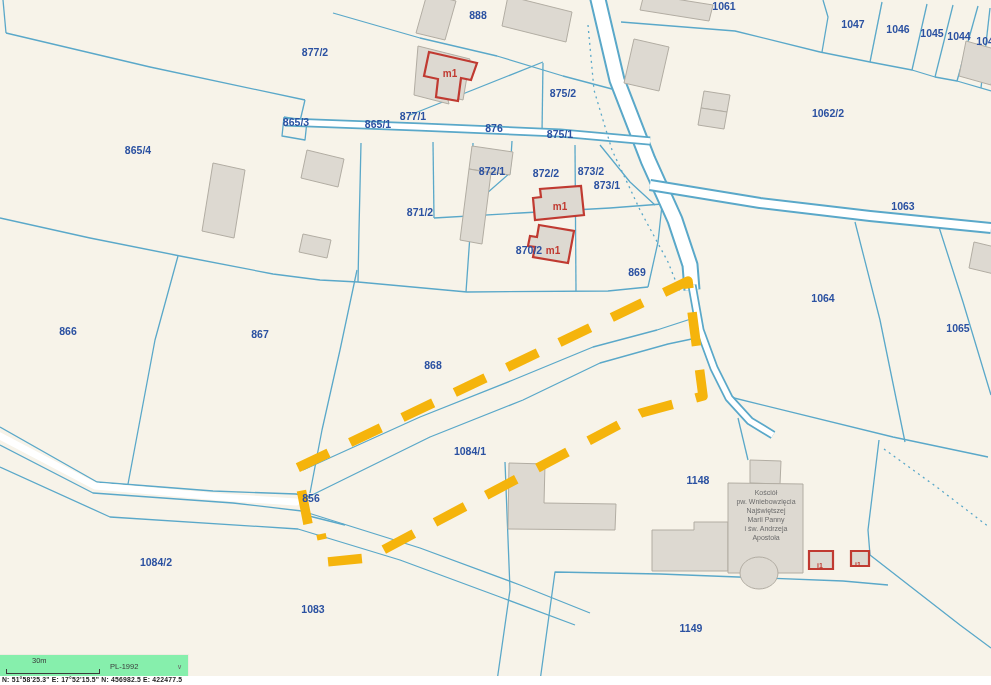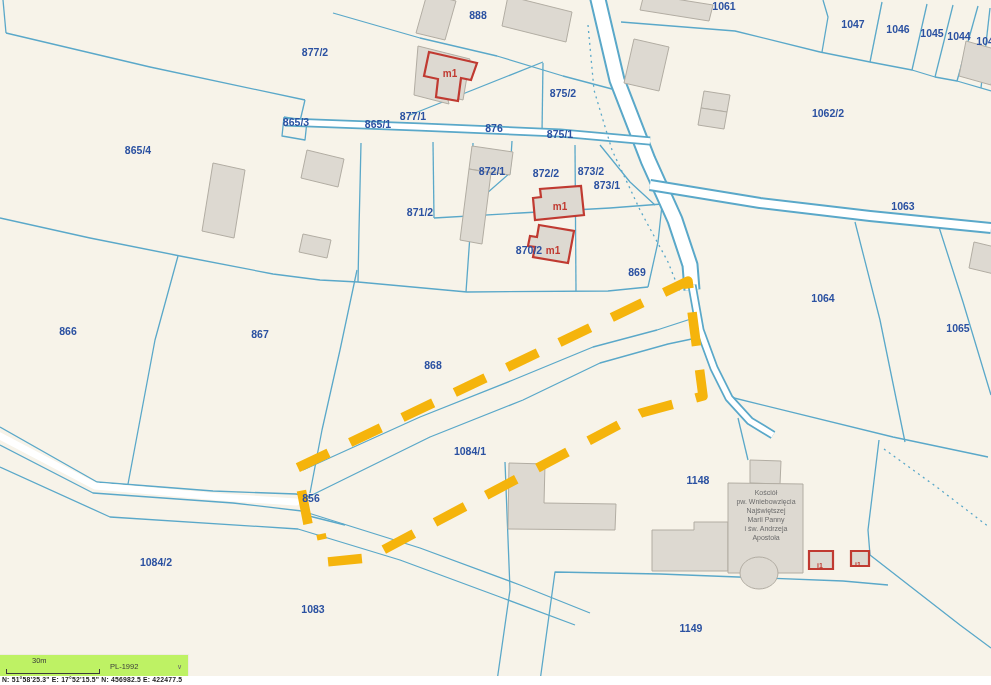--- a/index.html
+++ b/index.html
@@ -1,21 +1,21 @@
 <!DOCTYPE html>
 <html><head>
 <meta charset="utf-8">
 <style>
   html,body{margin:0;padding:0;background:#fff;}
   body{width:991px;height:685px;overflow:hidden;position:relative;
        font-family:"Liberation Sans",sans-serif;}
   #map-wrap{position:absolute;inset:0;}
   svg text{user-select:none;}
   .footer-strip{position:absolute;left:0;bottom:0;width:991px;height:9px;background:#ffffff;}
-  .scale-box{position:absolute;left:0;top:655px;width:188px;height:23px;background:#bef264;
+  .scale-box{position:absolute;left:0;top:655px;width:188px;height:23px;background:#86efac;
              box-shadow:0 0 0 1px rgba(0,0,0,0.03);}
   .scale-label{position:absolute;left:32px;top:1px;font-size:7.5px;color:#3a3a3a;}
   .scale-line{position:absolute;left:6px;top:14px;width:92px;height:4px;
               border-bottom:1.6px solid #3a3a3a;border-left:1.6px solid #3a3a3a;border-right:1.6px solid #3a3a3a;}
   .crs-select{position:absolute;left:110px;top:5px;width:72px;height:13px;display:flex;
               align-items:center;justify-content:space-between;cursor:pointer;}
   .crs-label{font-size:7.5px;color:#3a3a3a;}
   .crs-chevron{font-size:7px;color:#6a6a6a;line-height:1;}
   .coords{position:absolute;left:2px;top:676px;font-size:6.8px;font-weight:bold;color:#1c1c1c;
           letter-spacing:0.2px;white-space:nowrap;}

